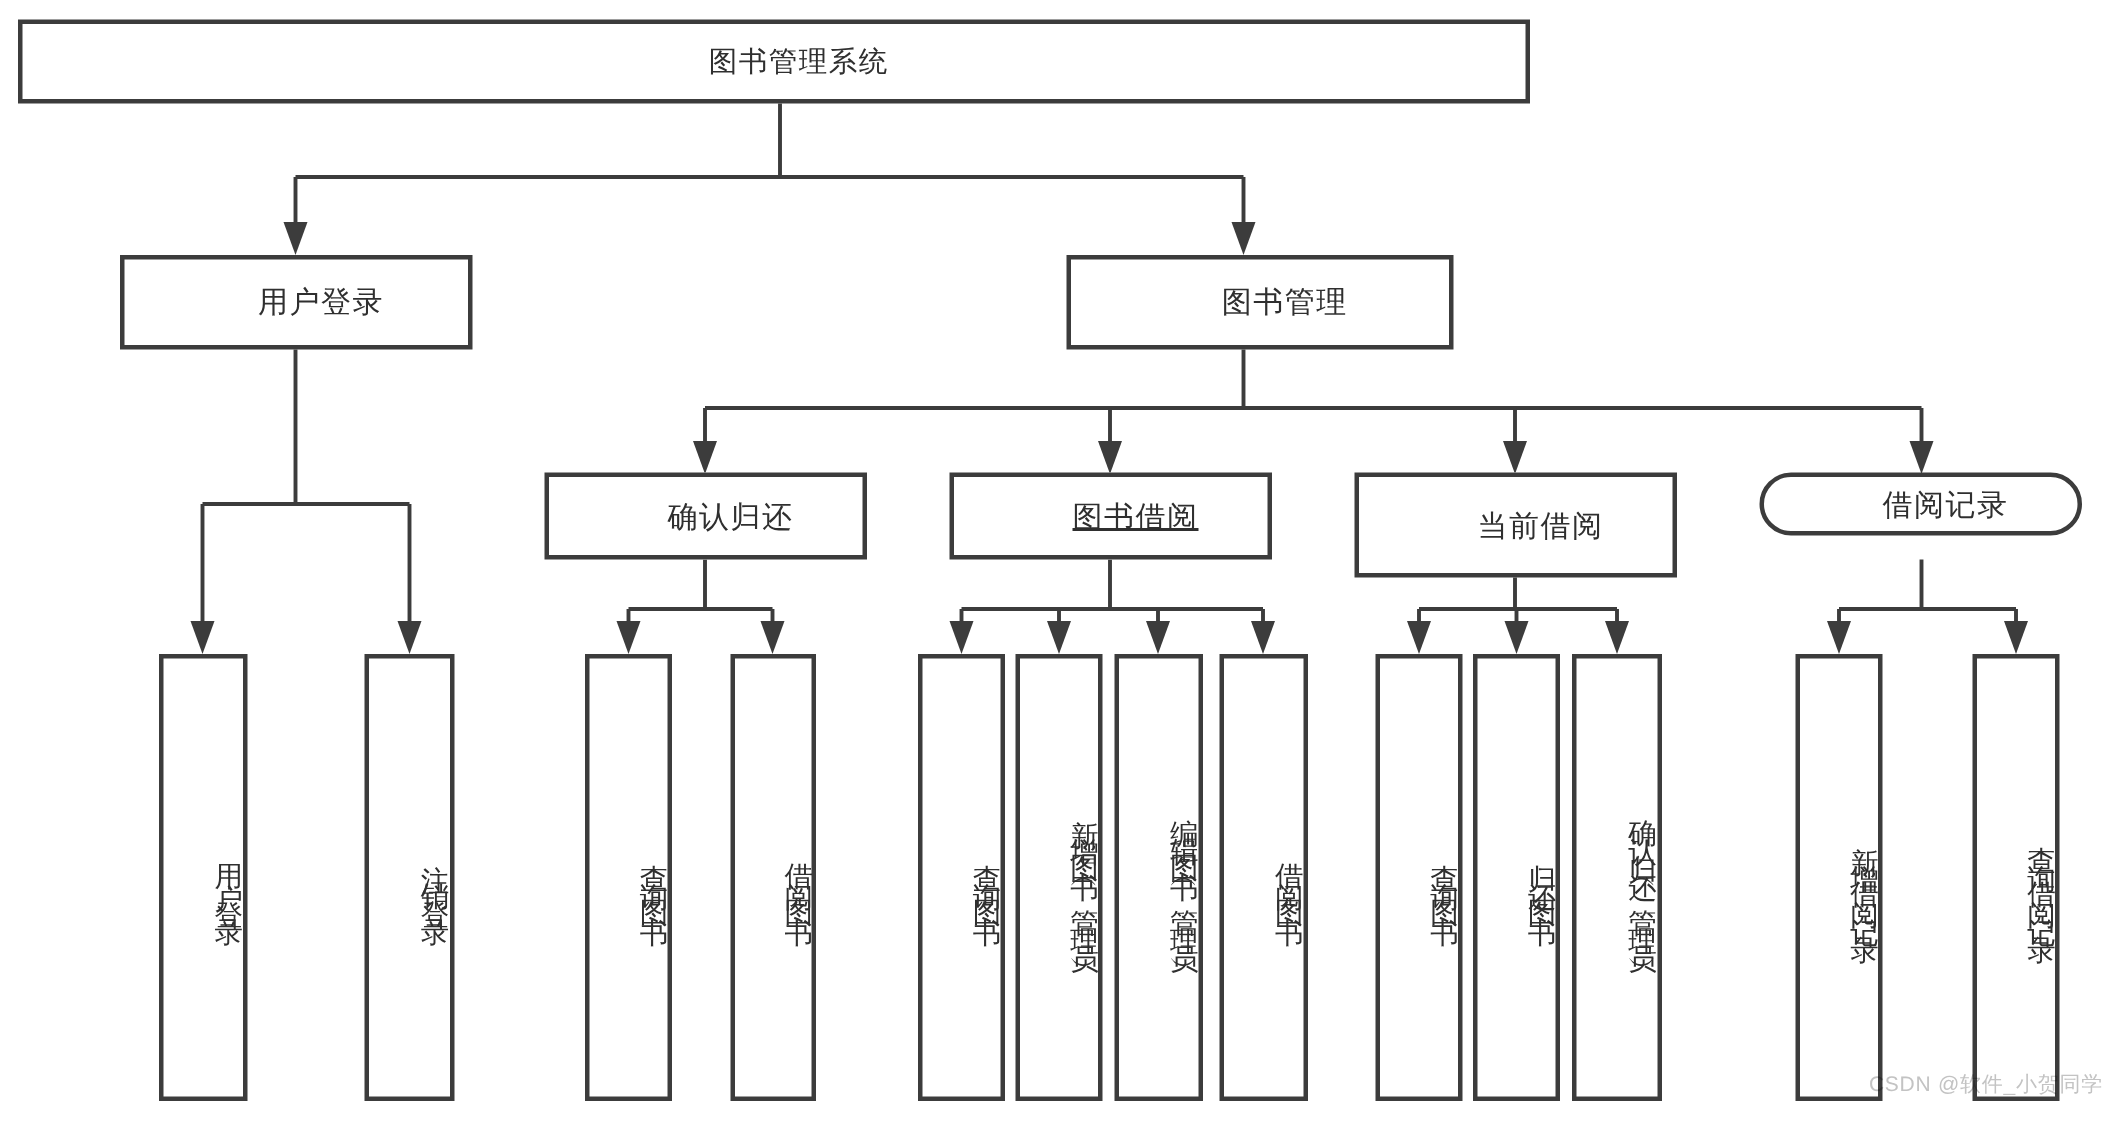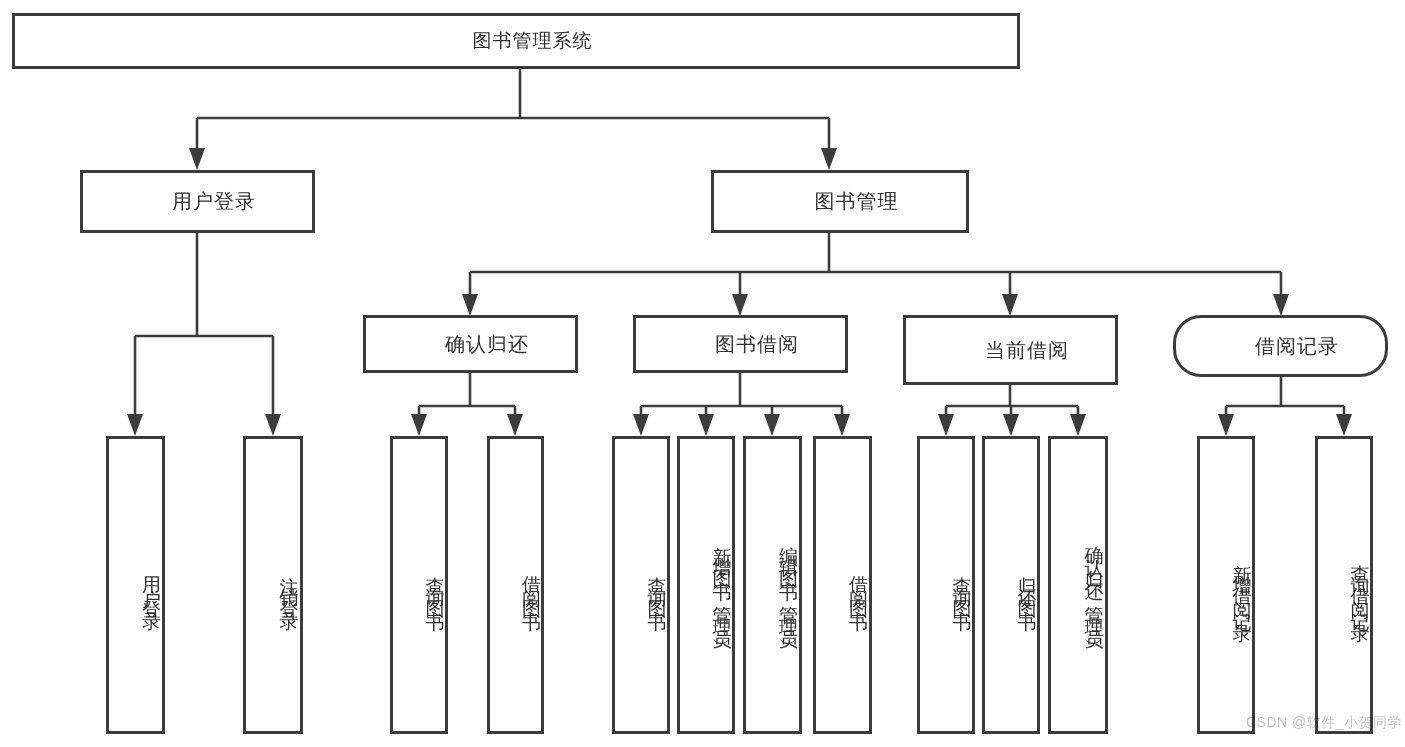--- a/index.html
+++ b/index.html
@@ -118,23 +118,23 @@
       <polygon points="1336,414 1352,414 1344,436"></polygon>
     </g>
   </svg>
 
   <div class="node root" style="left:12px; top:13px; width:1008px; height:56px;">图书管理系统</div>
 
   <div class="node" style="left:80px; top:170px; width:235px; height:63px;">用户登录</div>
   <div class="node" style="left:711px; top:170px; width:258px; height:63px;">图书管理</div>
 
   <div class="node" style="left:363px; top:315px; width:215px; height:58px;">确认归还</div>
-  <div class="node" style="left:633px; top:315px; width:215px; height:58px;">图书借阅</div>
+  <div class="node" style="left:633px; top:315px; width:215px; height:58px;text-decoration:underline;">图书借阅</div>
   <div class="node" style="left:903px; top:315px; width:215px; height:70px;">当前借阅</div>
-  <div class="node" style="left:1173px; top:315px; width:215px; height:62px;border-radius:28px;">借阅记录</div>
+  <div class="node" style="left:1173px; top:315px; width:215px; height:42px;border-radius:28px;">借阅记录</div>
 
   <div class="node leaf" style="left:106px; top:436px; width:59px; height:298px;">用户登录</div>
   <div class="node leaf" style="left:243px; top:436px; width:60px; height:298px;">注销登录</div>
 
   <div class="node leaf" style="left:390px; top:436px; width:58px; height:298px;">查询图书</div>
   <div class="node leaf" style="left:487px; top:436px; width:57px; height:298px;">借阅图书</div>
 
   <div class="node leaf" style="left:612px; top:436px; width:58px; height:298px;">查询图书</div>
   <div class="node leaf" style="left:677px; top:436px; width:58px; height:298px;">新增图书（管理员）</div>
   <div class="node leaf" style="left:743px; top:436px; width:59px; height:298px;">编辑图书（管理员）</div>

